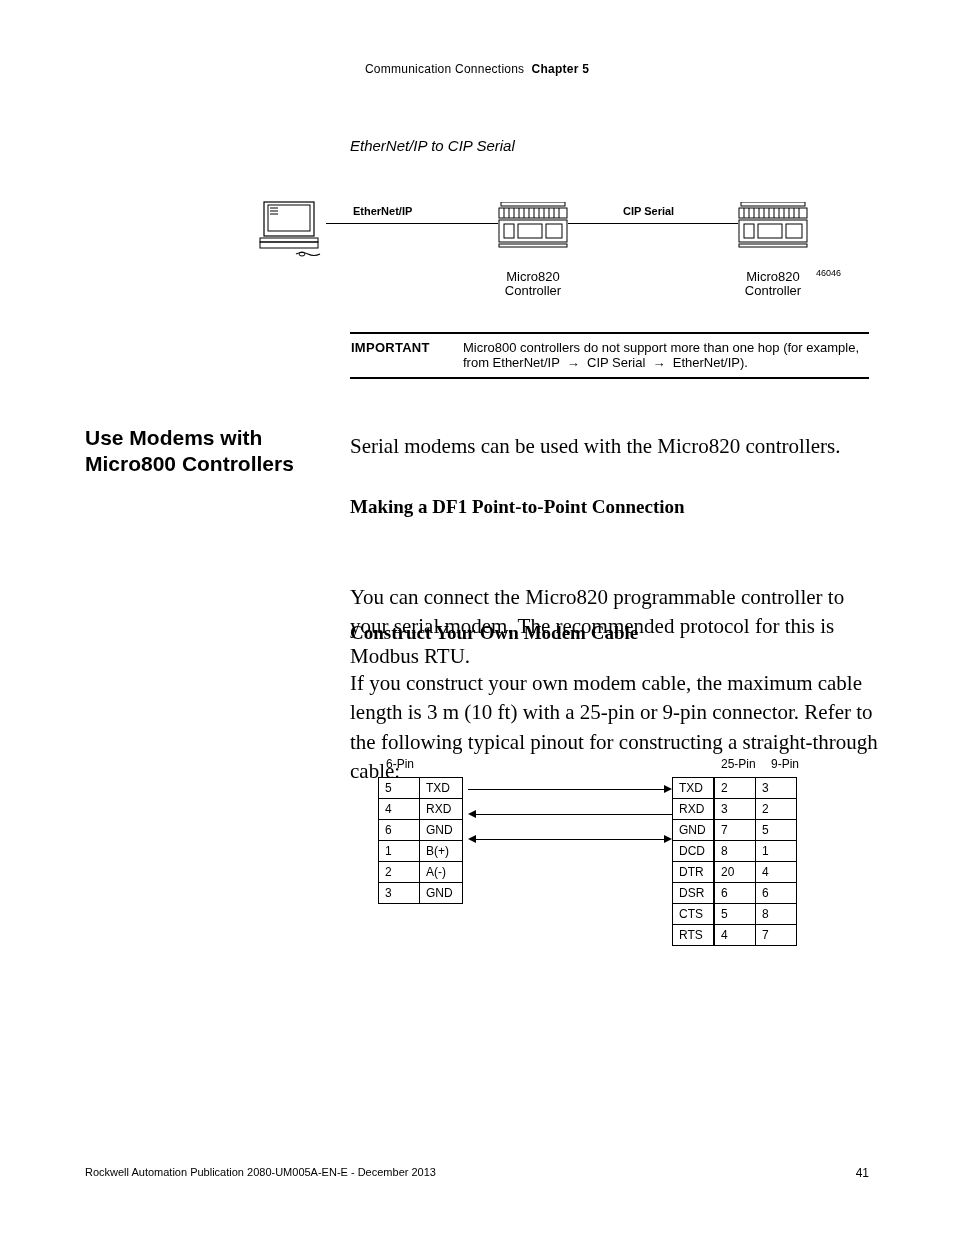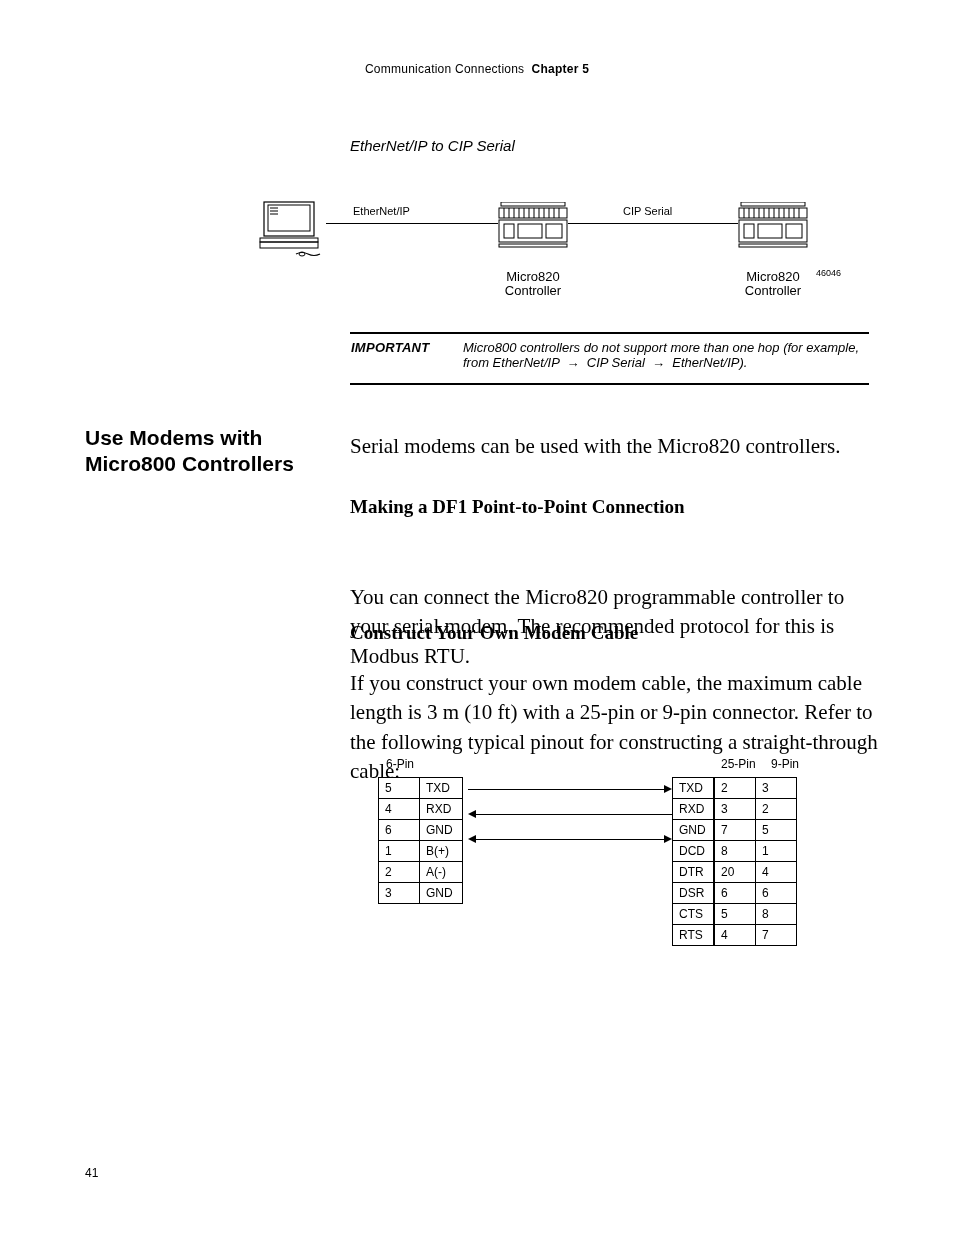--- a/index.html
+++ b/index.html
@@ -51,20 +51,21 @@
     font-family: Arial, sans-serif;
     font-size: 13px;
     text-align: center;
     line-height: 1.1;
   }
   .link-label {
     font-family: Arial, sans-serif;
     font-size: 11px;
     text-align: center;
     position: absolute;
+    font-weight: bold;
   }
   .hline {
     position: absolute;
     height: 0;
     border-top: 1.5px solid #000;
   }
   .ref-id {
     position: absolute;
     font-family: Arial, sans-serif;
     font-size: 9px;
@@ -72,22 +73,21 @@
 
   .important-box {
     position: absolute;
     top: 332px;
     left: 350px;
     width: 519px;
     border-top: 2px solid #000;
     border-bottom: 2px solid #000;
     font-family: 'Helvetica Neue', Arial, sans-serif;
     font-size: 13px;
-    padding: 5px 0 12px 0;
-    font-style: italic;
+    padding: 5px 0 6px 0;
   }
   .important-box table { border-collapse: collapse; width: 100%; }
   .important-box td { vertical-align: top; }
   .important-label { font-weight: bold; width: 110px; letter-spacing: 0.02em; }
   .arrow-sm { font-family: Arial, sans-serif; }
 
   .section-title-left {
     position: absolute;
     left: 85px;
     top: 425px;
@@ -409,14 +409,15 @@
     <div class="wire" style="left:98px; top:37px; width:196px;"></div>
     <div class="arrowhead-l" style="left:90px; top:33px;"></div>
 
     <div class="wire" style="left:98px; top:62px; width:188px;"></div>
     <div class="arrowhead-l" style="left:90px; top:58px;"></div>
     <div class="arrowhead-r" style="left:286px; top:58px;"></div>
   </div>
 </div>
 
 <div class="footer">
+  <span>Rockwell Automation Publication 2080-UM005A-EN-E - December 2013</span>
   <span class="pg">41</span>
 </div>
 
 </body></html>

